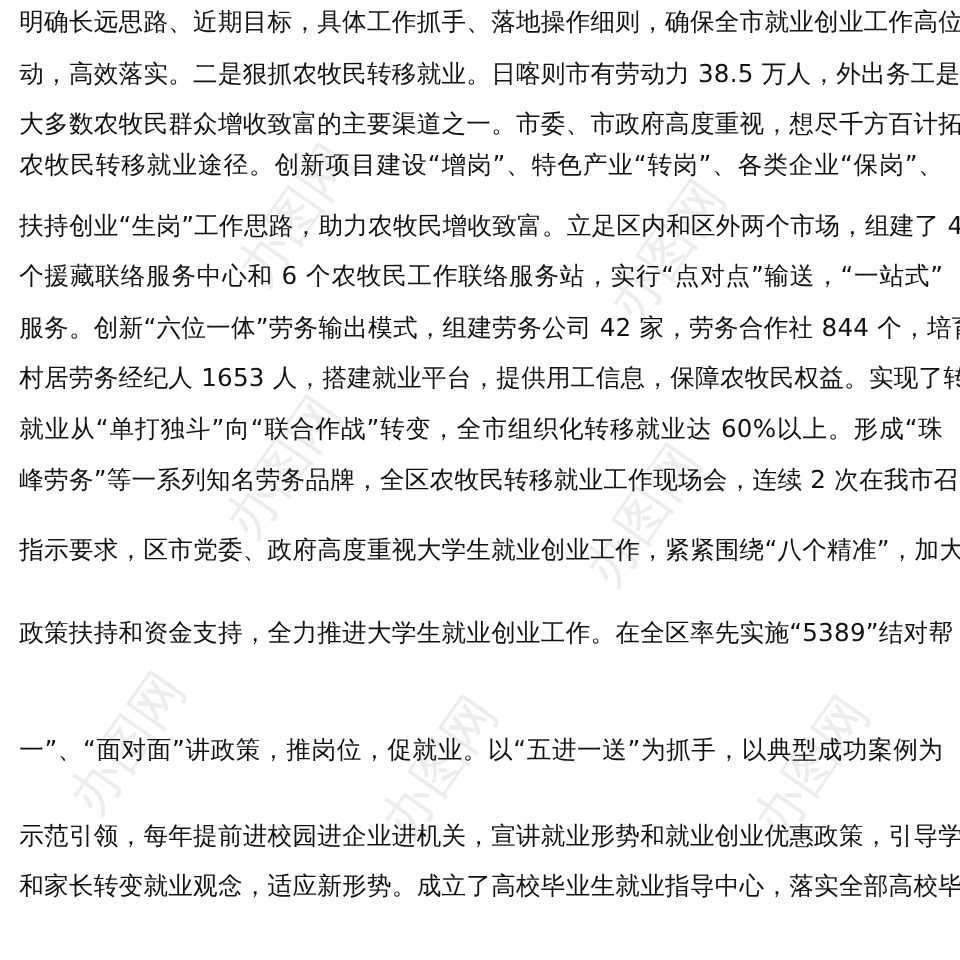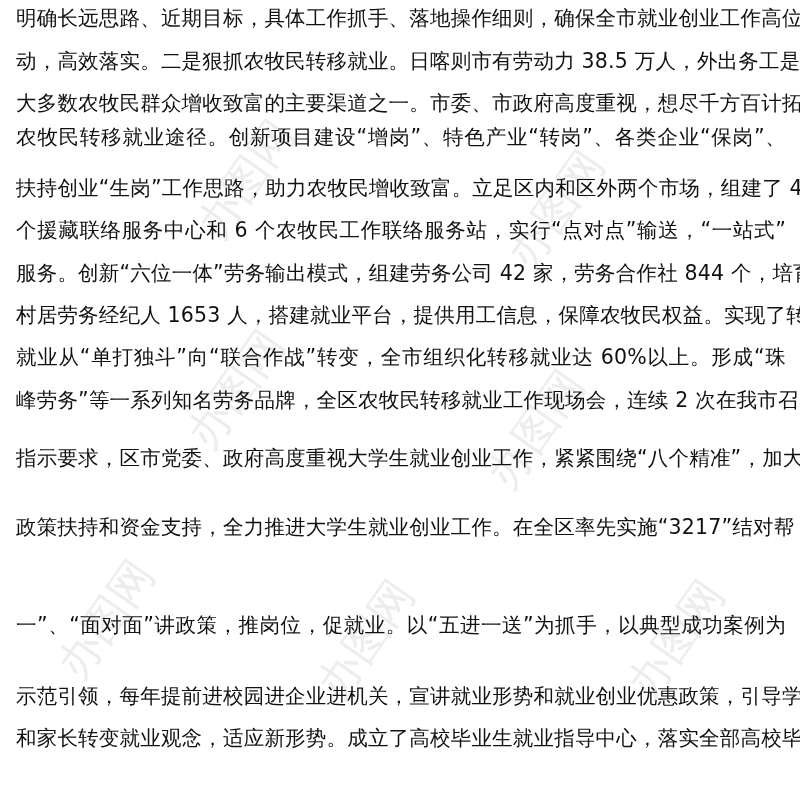--- a/index.html
+++ b/index.html
@@ -47,17 +47,17 @@
   <div class="line" style="top:47px;">动，高效落实。二是狠抓农牧民转移就业。日喀则市有劳动力 38.5 万人，外出务工是绝</div>
   <div class="line" style="top:89px;">大多数农牧民群众增收致富的主要渠道之一。市委、市政府高度重视，想尽千方百计拓宽</div>
   <div class="line" style="top:123px;">农牧民转移就业途径。创新项目建设“增岗”、特色产业“转岗”、各类企业“保岗”、</div>
   <div class="line" style="top:174px;">扶持创业“生岗”工作思路，助力农牧民增收致富。立足区内和区外两个市场，组建了 4</div>
   <div class="line" style="top:216px;">个援藏联络服务中心和 6 个农牧民工作联络服务站，实行“点对点”输送，“一站式”</div>
   <div class="line" style="top:259px;">服务。创新“六位一体”劳务输出模式，组建劳务公司 42 家，劳务合作社 844 个，培育</div>
   <div class="line" style="top:301px;">村居劳务经纪人 1653 人，搭建就业平台，提供用工信息，保障农牧民权益。实现了转移</div>
   <div class="line" style="top:343px;">就业从“单打独斗”向“联合作战”转变，全市组织化转移就业达 60%以上。形成“珠</div>
   <div class="line" style="top:386px;">峰劳务”等一系列知名劳务品牌，全区农牧民转移就业工作现场会，连续 2 次在我市召</div>
   <div class="line" style="top:444px;">指示要求，区市党委、政府高度重视大学生就业创业工作，紧紧围绕“八个精准”，加大</div>
-  <div class="line" style="top:513px;">政策扶持和资金支持，全力推进大学生就业创业工作。在全区率先实施“3217”结对帮</div>
+  <div class="line" style="top:513px;">政策扶持和资金支持，全力推进大学生就业创业工作。在全区率先实施“5389”结对帮</div>
   <div class="line" style="top:611px;">一”、“面对面”讲政策，推岗位，促就业。以“五进一送”为抓手，以典型成功案例为</div>
   <div class="line" style="top:682px;">示范引领，每年提前进校园进企业进机关，宣讲就业形势和就业创业优惠政策，引导学生</div>
   <div class="line" style="top:724px;">和家长转变就业观念，适应新形势。成立了高校毕业生就业指导中心，落实全部高校毕业</div>
 </div>
 
 </body></html>

